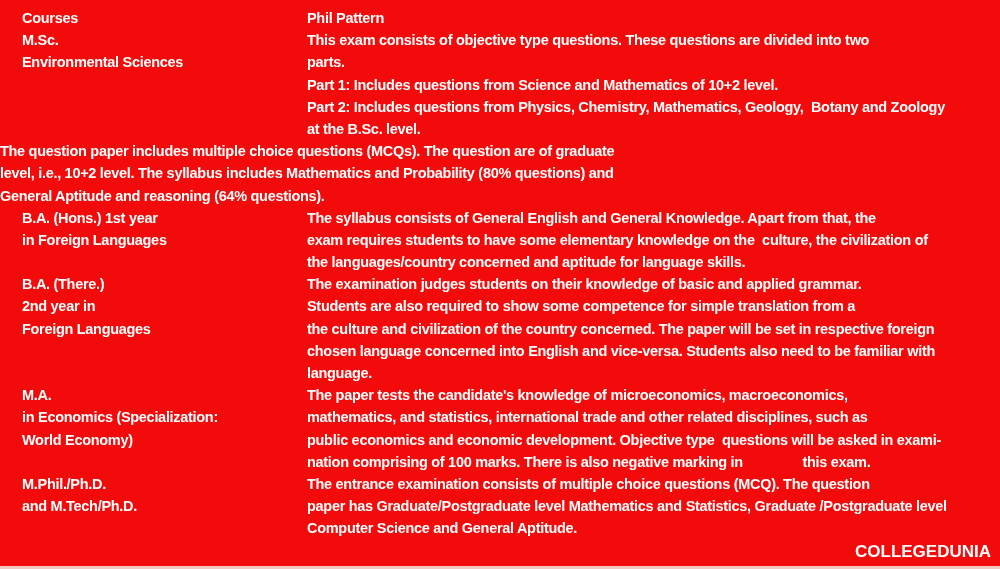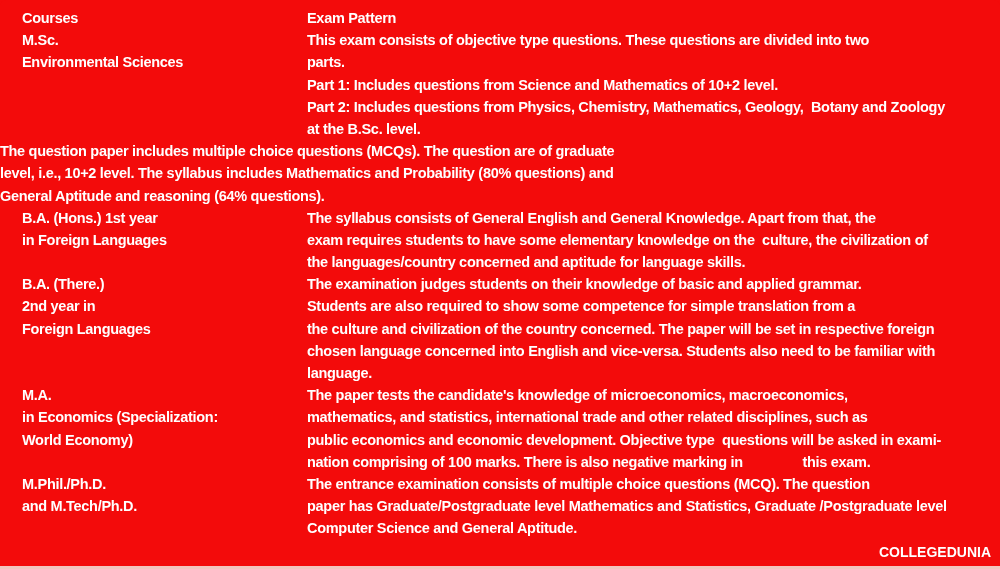--- a/index.html
+++ b/index.html
@@ -41,21 +41,21 @@
   }
   .line {
     white-space: pre;
     line-height: 22.2px;
     height: 22.2px;
   }
   .footer-line {
     position: absolute;
     right: 9px;
     bottom: 10px;
-    font-size: 14px;
+    font-size: 17px;
     letter-spacing: 0;
     line-height: 14px;
   }
   .bottom-strip {
     position: absolute;
     left: 0;
     bottom: 0;
     width: 1000px;
     height: 3px;
     background: #f3c5bf;
@@ -64,21 +64,21 @@
 </head>
 <body style="background: rgb(243, 11, 11);">
 
 <div class="page" style="background: rgb(243, 11, 11); color: rgb(255, 255, 255); border-radius: 6px;">
 
   <div class="row">
     <div class="col-left">
       <div class="line">Courses</div>
     </div>
     <div class="col-right">
-      <div class="line">Exam Pattern</div>
+      <div class="line">Phil Pattern</div>
     </div>
   </div>
 
   <div id="table-body">
       <div class="row">
         <div class="col-left">
           <div class="line">M.Sc.</div>
           <div class="line">Environmental Sciences</div>
         </div>
         <div class="col-right">

